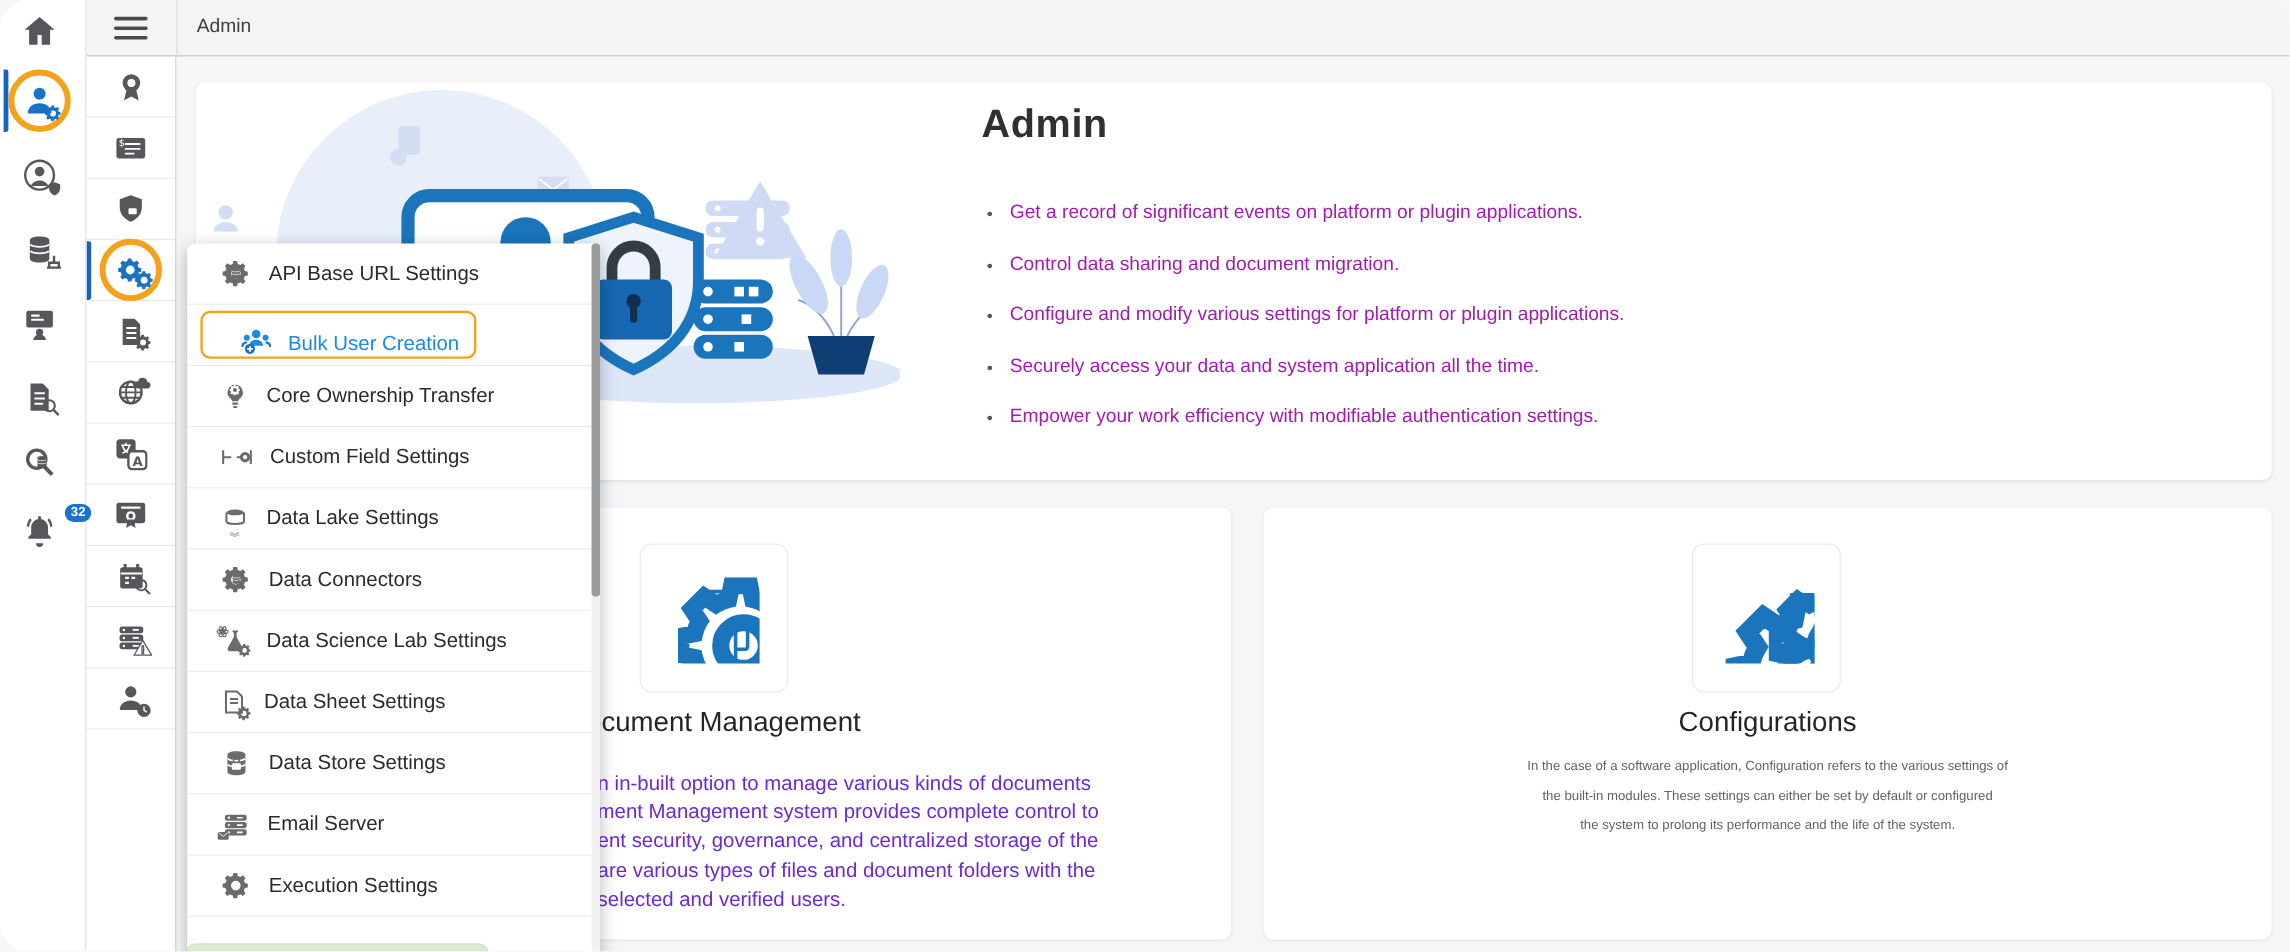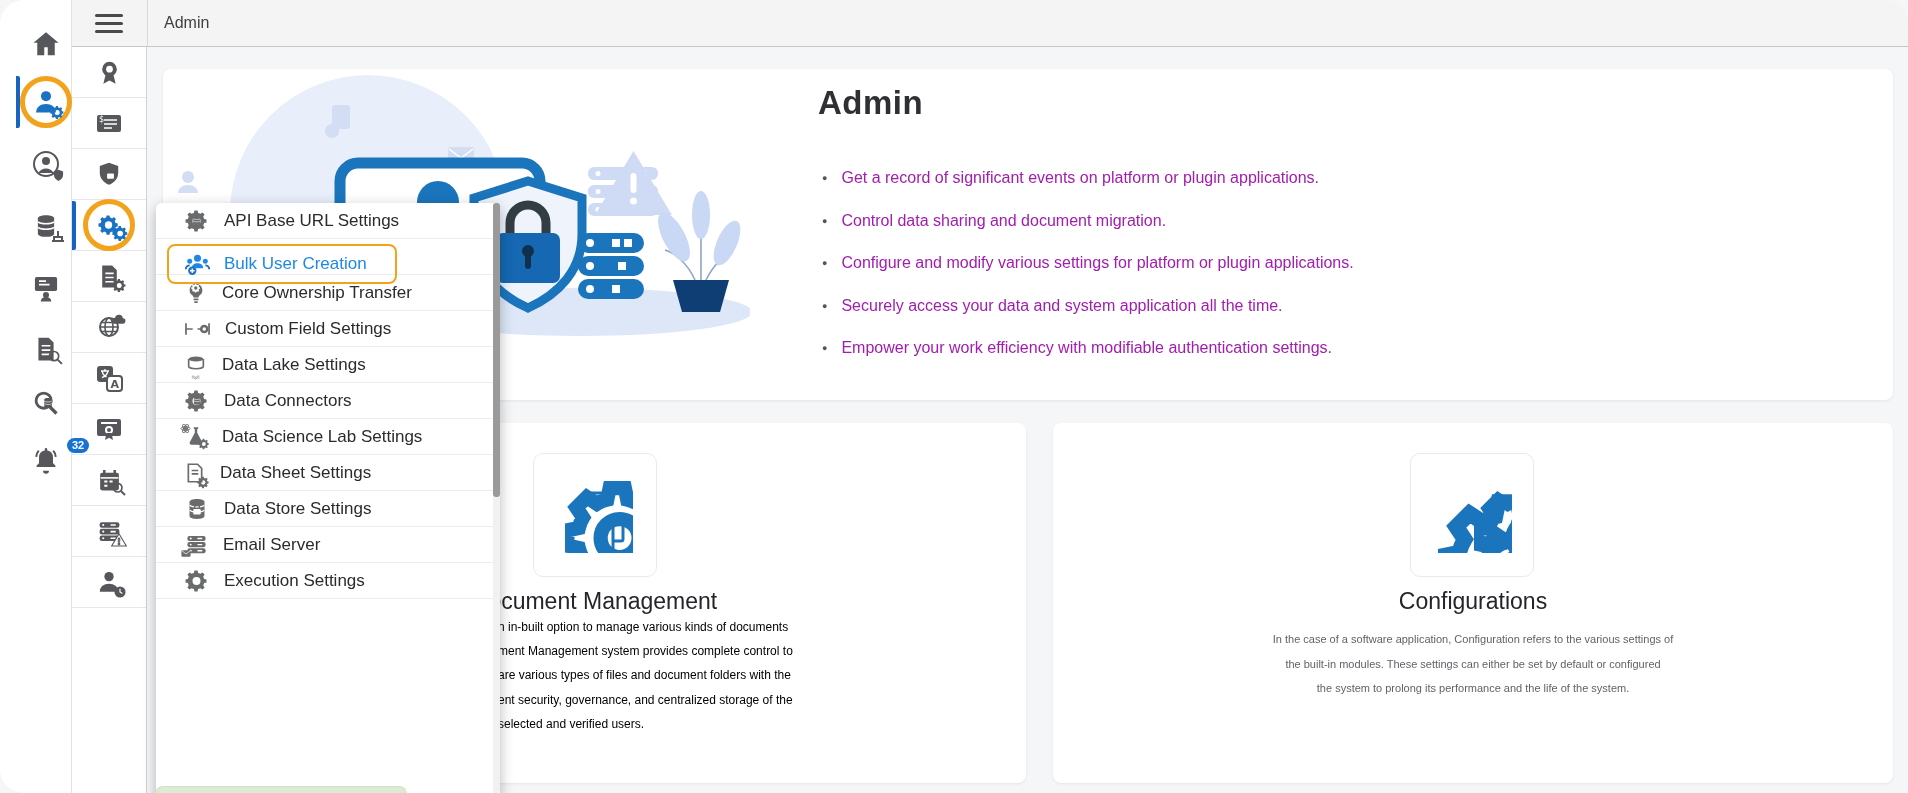--- a/index.html
+++ b/index.html
@@ -15,21 +15,21 @@
   #topbar { position:absolute; left:72px; top:0; width:1836px; height:47px;
     background:#f4f4f5; border-bottom:1px solid #c6c6c6; z-index:25; }
   #hamburger { position:absolute; left:23px; top:14px; width:28px; height:19px; cursor:pointer; background:none; border:none;}
   #hamburger span{ display:block; width:28px; height:3px; background:#4a4a4a; border-radius:2px; margin-bottom:5px;}
   #topbar .vdiv { position:absolute; left:75px; top:0; height:47px; border-left:1px solid #d9d9d9; }
   #breadcrumb { position:absolute; left:92px; top:14px; font-size:16px; color:#3f4042; }
 
   
   #sb1 { position:absolute; left:0; top:0; width:72px; height:793px; background:#fff;
     border-right:1px solid #e2e2e2; z-index:26; }
-  .p1item { position:absolute; left:16px; width:60px; height:56px; display:flex; align-items:center; justify-content:center; color:#56575b; cursor:pointer;margin-top:18px;}
+  .p1item { position:absolute; left:3px; width:60px; height:56px; display:flex; align-items:center; justify-content:center; color:#56575b; cursor:pointer;}
   .ring { position:absolute; border:5px solid #f2a31b; border-radius:50%; width:52px; height:52px; }
   .activebar { position:absolute; width:4px; background:#1565c0; border-radius:0 2px 2px 0; }
   .badge { position:absolute; left:36px; top:-7px; background:#1673d2; color:#fff; font-size:11px; font-weight:bold;
     border-radius:9px; padding:2px 5px; line-height:11px; }
 
   
   #sb2 { position:absolute; left:72px; top:47px; width:75px; height:746px; background:#fff;
     border-right:1px solid #d2d2d2; z-index:24; }
   .s2row { position:absolute; left:0; width:74px; height:51px; border-bottom:1px solid #e8e8e8;
     display:flex; align-items:center; justify-content:center; color:#56575b; cursor:pointer; }
@@ -52,32 +52,32 @@
   
   .card { position:absolute; top:423px; height:360px; background:#fff; border-radius:8px;
     box-shadow:0 1px 3px rgba(0,0,0,.07); }
   #card-doc { left:163px; width:863px; }
   #card-cfg { left:1053px; width:840px; }
   .iconbox { position:absolute; top:30px; width:124px; height:124px; background:#fff;
     border:1px solid #eaeaea; border-radius:10px; display:flex; align-items:center; justify-content:center; color:#1b75bc;}
   #card-doc .iconbox { left:370px; }
   #card-cfg .iconbox { left:357px; }
   .cardtitle { position:absolute; top:165px; width:100%; text-align:center; font-size:23px; font-weight:500; color:#242529; }
-  #card-doc .cardbody { position:absolute; left:335px; top:192px; font-size:12px; color:#000000; line-height:24.2px; }
+  #card-doc .cardbody { position:absolute; left:335px; top:218px; font-size:17px; color:#6d28d9; line-height:24.2px; }
   #card-cfg .cardbody { position:absolute; left:40px; top:204px; width:760px; text-align:center;
     font-size:11px; color:#5f6368; line-height:24.7px; }
 
   
   #menu { position:absolute; left:156px; top:203px; width:344px; height:614px; background:#fff;
     border-radius:6px; box-shadow:0 4px 14px rgba(0,0,0,.28); z-index:30; }
-  .mrow { position:relative; height:36px; border-bottom:1px solid #ececec; display:flex; align-items:center;
+  .mrow { position:relative; height:51px; border-bottom:1px solid #ececec; display:flex; align-items:center;
     padding-left:29px; gap:15px; color:#6a6b6d; cursor:pointer; }
   .mrow .mlabel { font-size:17px; color:#2a2b2e; }
   .pill { position:absolute; left:11px; top:5px; width:230px; height:40px; border:2px solid #f2a31b;
-    border-radius:8px; display:flex; align-items:center; padding-left:16px; gap:14px; color:#1e88e5; }
+    border-radius:8px; display:flex; align-items:flex-end; padding-left:32px; gap:14px; color:#1e88e5; }
   .pill .mlabel { color:#1e88e5; }
   #menu-scroll-track { position:absolute; right:0; top:0; width:7px; height:590px; background:#f1f1f1; border-radius:3px; }
   #menu-scroll-thumb { position:absolute; right:0; top:0; width:7px; height:294px; background:#9a9a9a; border-radius:3px; }
 
   #toast-peek { position:absolute; left:155px; top:786px; width:252px; height:8px; background:#dcebd3;
     border:1px solid #cfe3c2; border-bottom:none; border-radius:8px 8px 0 0; z-index:40; }
 </style>
 </head>
 <body>
 
@@ -478,22 +478,22 @@
           <rect x="20" y="26" width="36" height="48" rx="2" fill="#fff"></rect>
           <path d="M27 38h22M27 46h22M27 54h22"></path>
           <use href="#i-gear" transform="translate(8,4) scale(1.5)" fill="#fff"></use>
         </svg>
       </span>
     </div>
     <h2 class="cardtitle">Document Management</h2>
     <div class="cardbody">
       <div>n in-built option to manage various kinds of documents</div>
       <div>ment Management system provides complete control to</div>
+      <div>ent security, governance, and centralized storage of the</div>
       <div>are various types of files and document folders with the</div>
-      <div>ent security, governance, and centralized storage of the</div>
       <div>selected and verified users.</div>
     </div>
   </section>
 
   <section class="card" id="card-cfg">
     <div class="iconbox">
       <span class="ic">
         <svg width="80" height="76" viewBox="0 0 80 76">
           <g fill="none" stroke="#1b75bc" stroke-width="2.6">
             <use href="#i-gear" transform="translate(6,16) scale(1.9)"></use>

